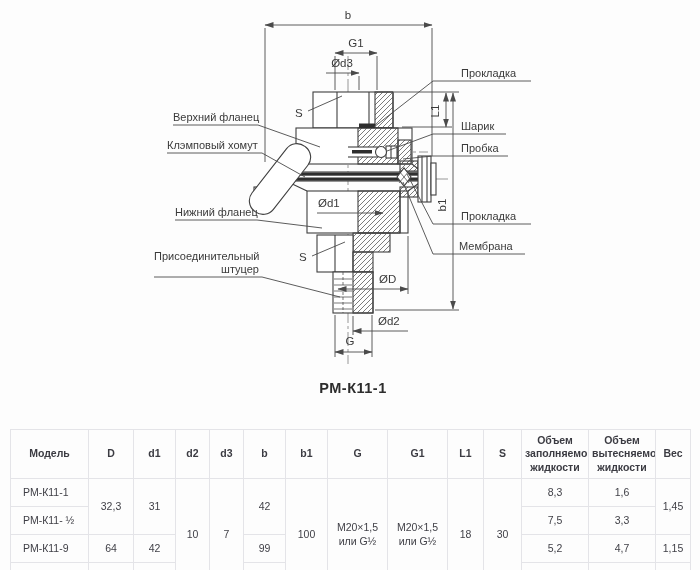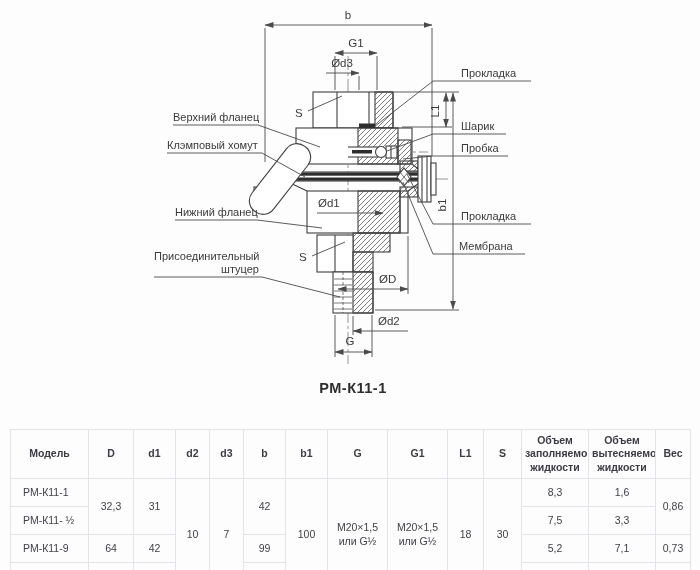--- a/index.html
+++ b/index.html
@@ -197,35 +197,35 @@
         <td rowspan="4">10</td>
         <td rowspan="4">7</td>
         <td rowspan="2">42</td>
         <td rowspan="4">100</td>
         <td rowspan="4">M20×1,5 или G½</td>
         <td rowspan="4">M20×1,5 или G½</td>
         <td rowspan="4">18</td>
         <td rowspan="4">30</td>
         <td>8,3</td>
         <td>1,6</td>
-        <td rowspan="2">0,86</td>
+        <td rowspan="2">1,45</td>
       </tr>
       <tr>
         <td class="model">РМ-К11- ½</td>
         <td>7,5</td>
         <td>3,3</td>
       </tr>
       <tr>
         <td class="model">РМ-К11-9</td>
         <td>64</td>
         <td>42</td>
         <td>99</td>
         <td>5,2</td>
-        <td>7,1</td>
-        <td>0,73</td>
+        <td>4,7</td>
+        <td>1,15</td>
       </tr>
       <tr>
         <td class="model">РМ-К11- ½</td>
         <td>77,5</td>
         <td>58</td>
         <td>112</td>
         <td>8,5</td>
         <td>4,1</td>
         <td>1,61</td>
       </tr>

